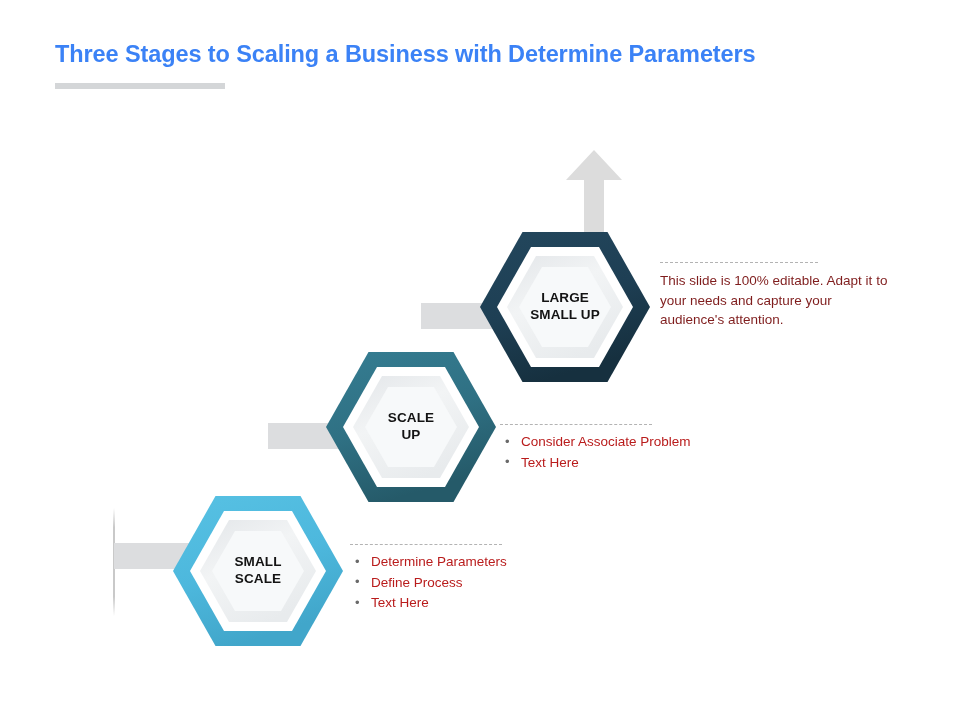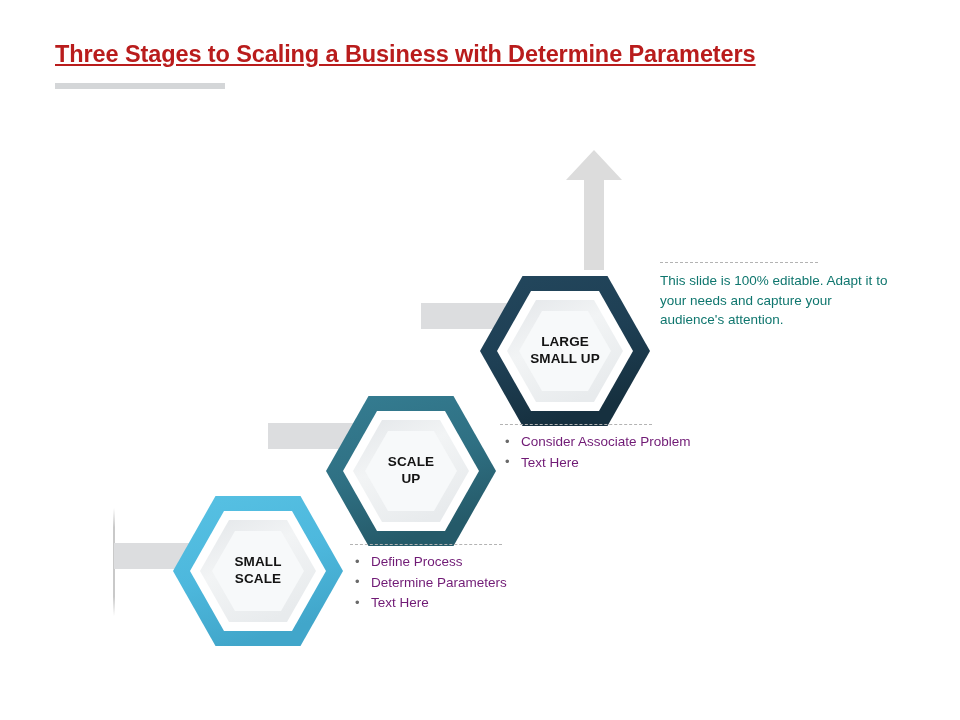--- a/index.html
+++ b/index.html
@@ -21,25 +21,24 @@
   
   #title-block {
     position: absolute;
     left: 55px;
     top: 40px;
     width: 850px;
   }
   #page-title {
     font-size: 23.5px;
     font-weight: bold;
-    color: #b91c1c;
+    color: #3b82f6;
     letter-spacing: -0.1px;
     line-height: 1.2;
     white-space: nowrap;
-    text-decoration: underline;
   }
   #title-underline {
     position: absolute;
     left: 55px;
     top: 83px;
     width: 170px;
     height: 6px;
     background: #d4d6d8;
   }
 
@@ -69,21 +68,20 @@
     top: 150px;
     width: 56px;
     height: 120px;
   }
 
   
   .hexagon {
     position: absolute;
     width: 170px;
     height: 150px;
-    margin-top: 44px;
   }
   .hex-label {
     position: absolute;
     left: 0;
     top: 0;
     width: 170px;
     height: 150px;
     display: flex;
     flex-direction: column;
     align-items: center;
@@ -91,45 +89,45 @@
     font-size: 13.5px;
     font-weight: bold;
     color: #131313;
     line-height: 1.25;
     text-align: center;
     letter-spacing: 0.1px;
     pointer-events: none;
   }
   #hex-large { left: 480px; top: 232px; }
   #hex-scale { left: 326px; top: 352px; }
-  #hex-small { left: 173px; top: 452px; }
+  #hex-small { left: 173px; top: 496px; }
 
   
   .side-block {
     position: absolute;
   }
   .dash-rule {
     height: 1px;
     border-top: 1px dashed #b3b3b3;
   }
   .para-text {
     font-size: 13.5px;
-    color: #0f766e;
+    color: #7f1d1d;
     line-height: 1.45;
     margin-top: 7px;
   }
   ul.bullet-list {
     list-style: none;
     margin: 6px 0 0 0;
     padding: 0;
   }
   ul.bullet-list li {
     position: relative;
     font-size: 13.5px;
-    color: #701a75;
+    color: #b91c1c;
     line-height: 1.52;
     padding-left: 21px;
   }
   ul.bullet-list li::before {
     content: "\2022";
     position: absolute;
     left: 5px;
     top: -0.5px;
     color: #6a6a6a;
     font-size: 13px;
@@ -246,19 +244,19 @@
     <div class="dash-rule"></div>
     <ul class="bullet-list">
       <li>Consider Associate Problem</li>
       <li>Text Here</li>
     </ul>
   </div>
 
   <div class="side-block" id="block-bottom">
     <div class="dash-rule"></div>
     <ul class="bullet-list">
+      <li>Determine Parameters</li>
       <li>Define Process</li>
-      <li>Determine Parameters</li>
       <li>Text Here</li>
     </ul>
   </div>
 
 </div>
 
 </body></html>

